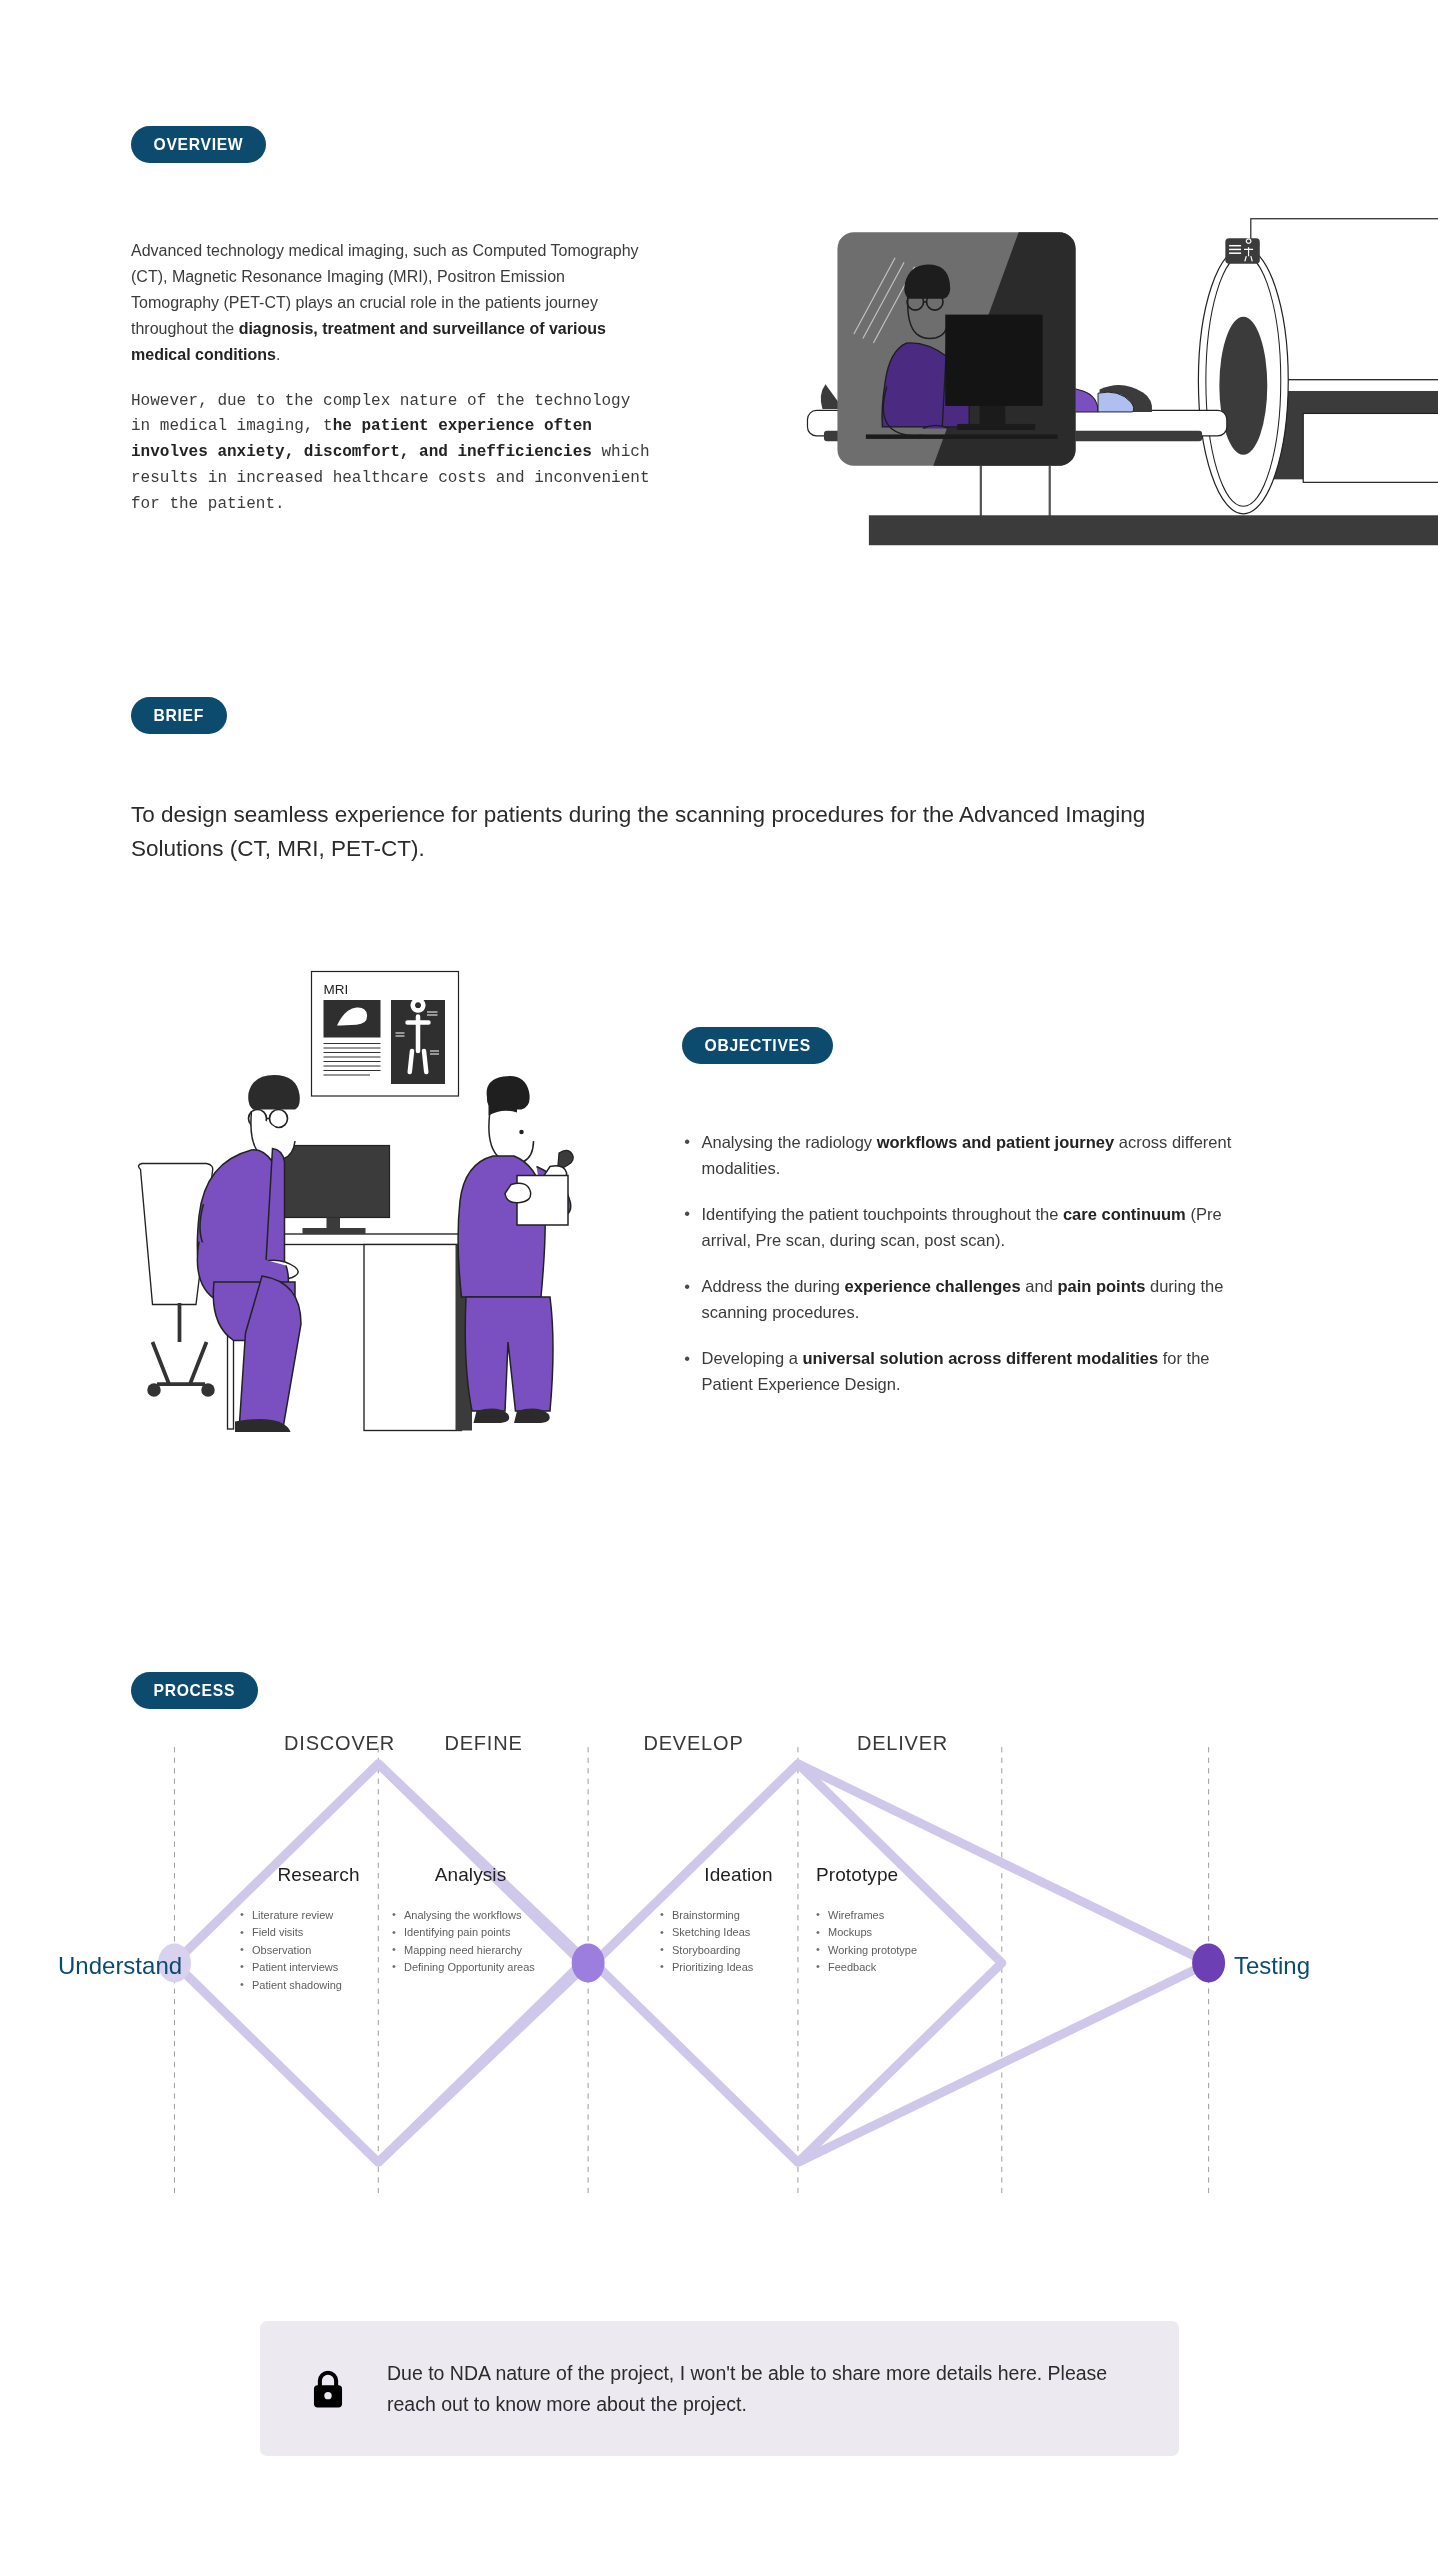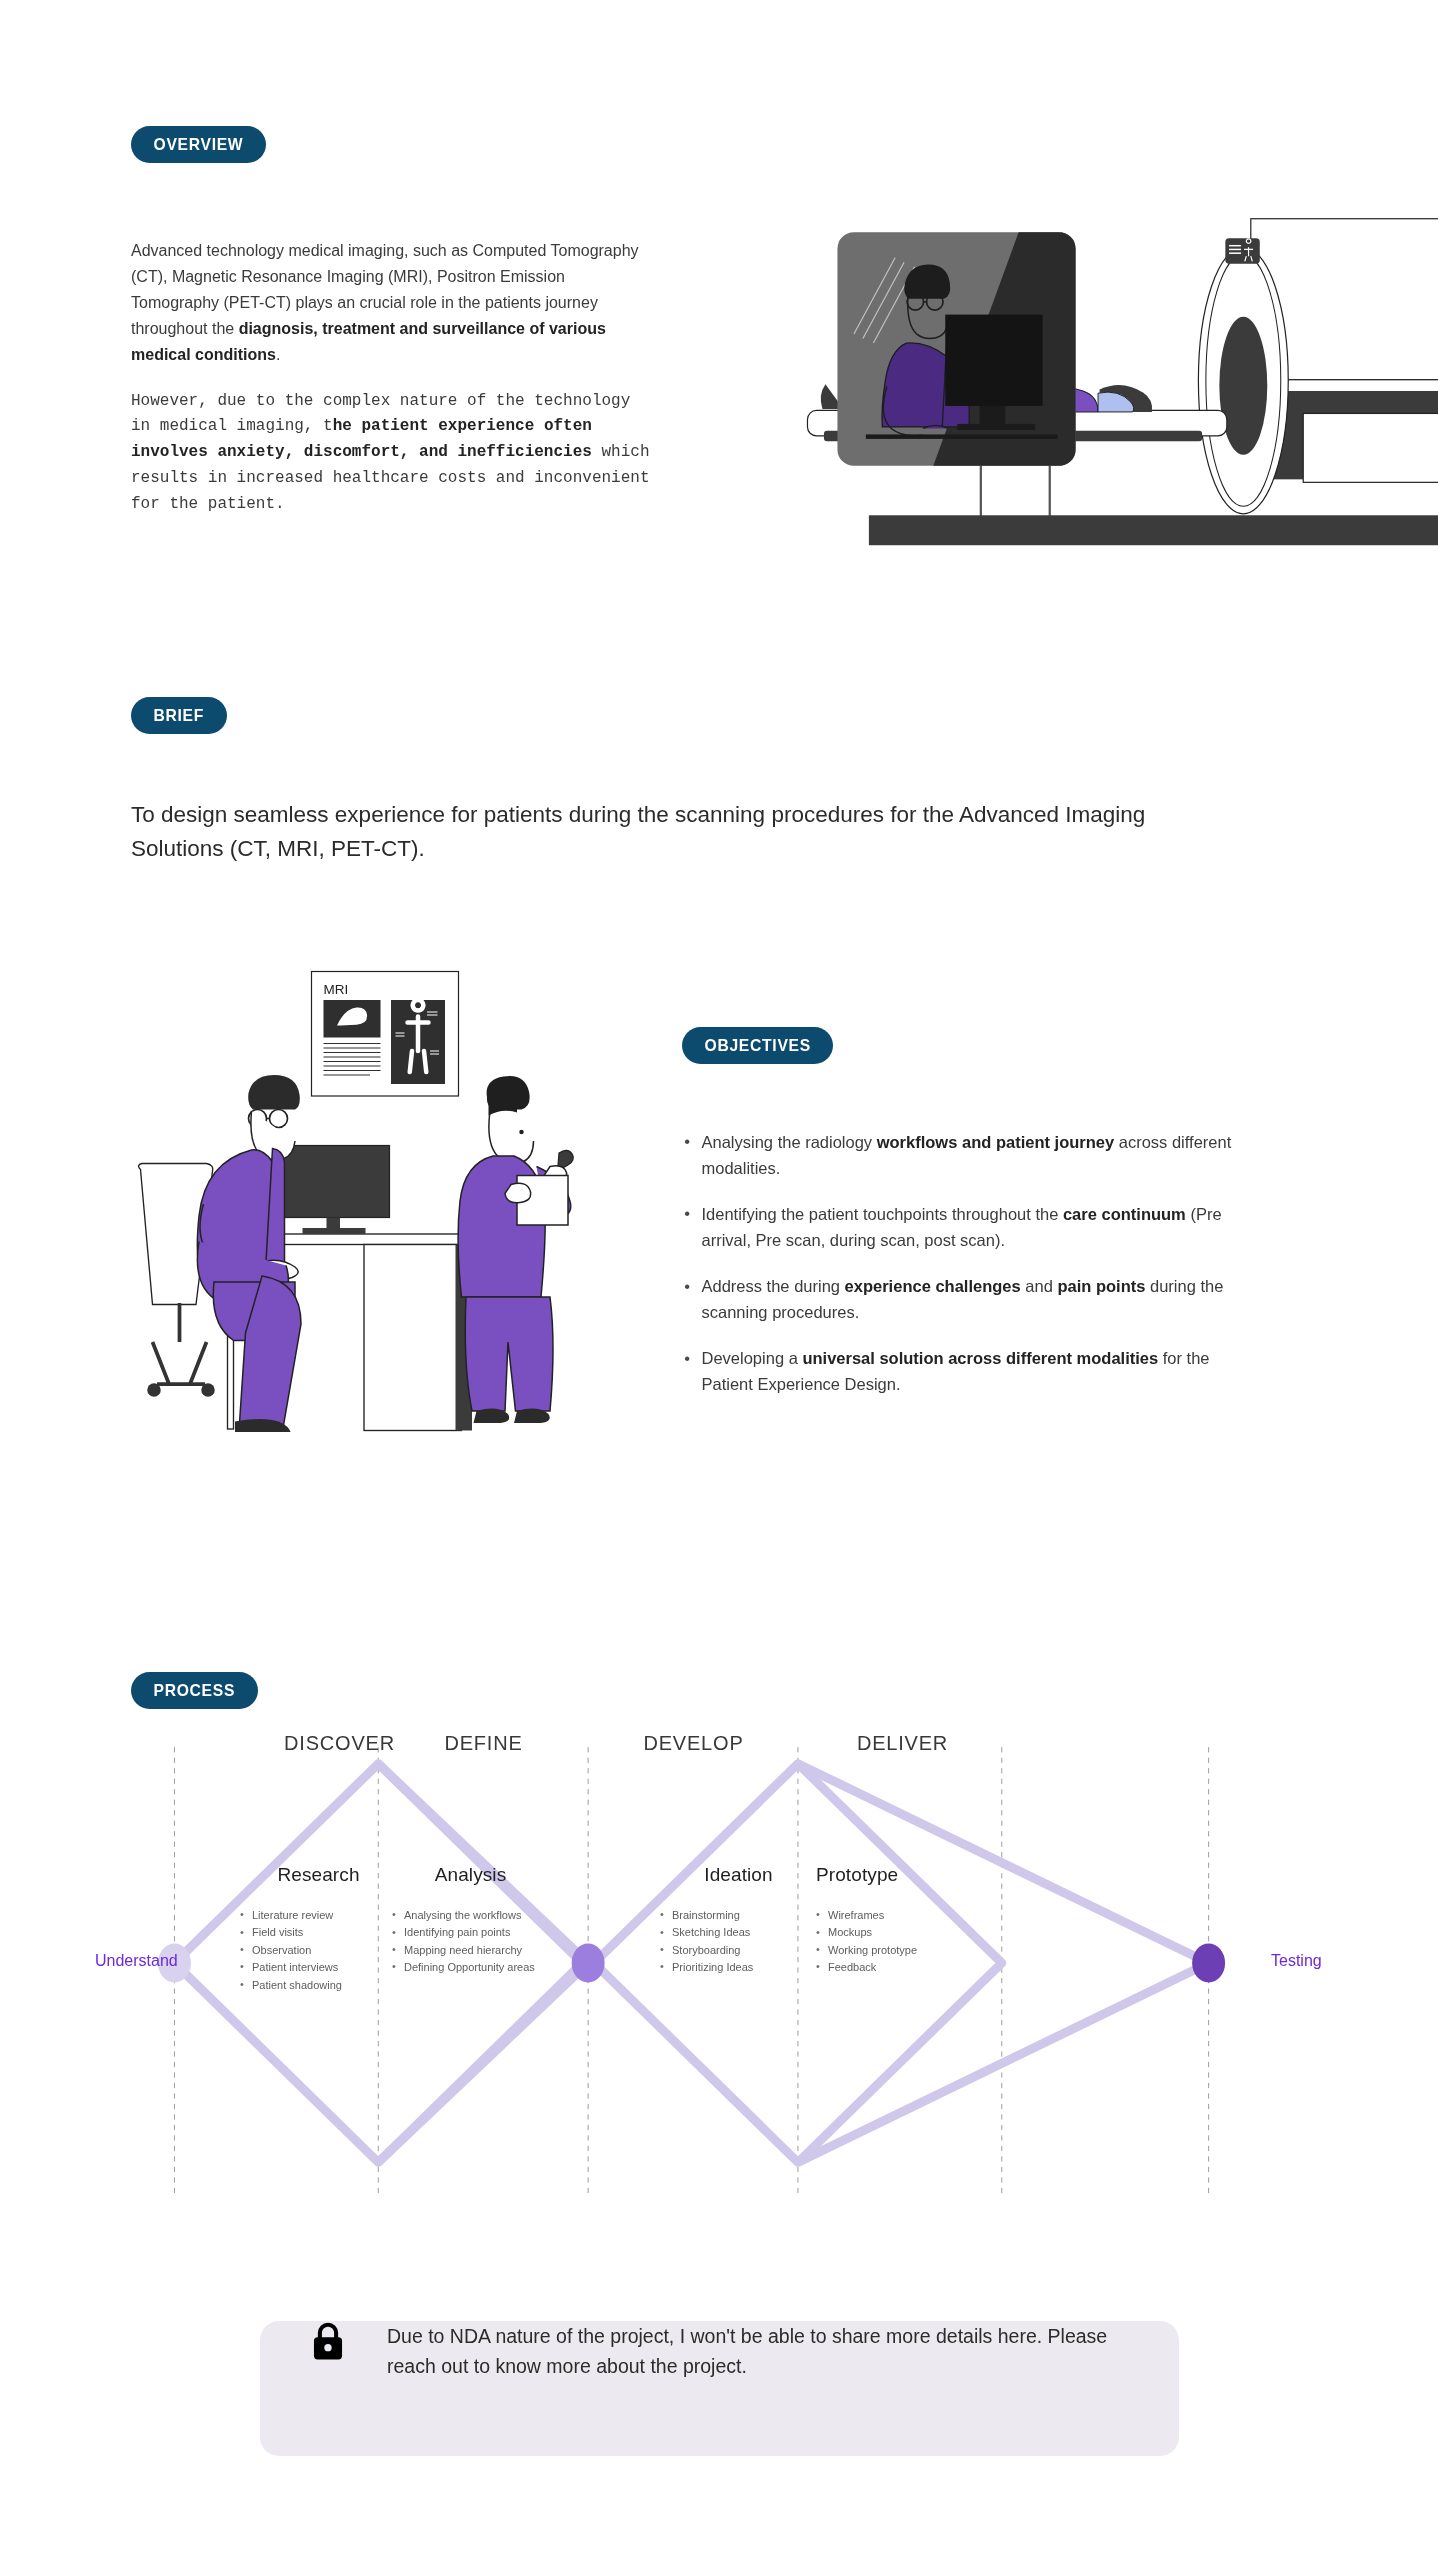--- a/index.html
+++ b/index.html
@@ -136,36 +136,35 @@
   .stage-block li.wrap { white-space: normal; }
   .stage-block li:before {
     content: "\2022";
     position: absolute;
     left: 0; top: -0.7px;
     color: #6f6f6f;
   }
 
   .endpoint-label {
     position: absolute;
-    font-size: 16px;
-    color: #6d28d9;
-    margin-left: 37px;
+    font-size: 24px;
+    color: #0c4a6e;
   }
 
   
   #nda-callout {
     position: absolute;
     left: 260px;
     top: 2321px;
     width: 919px;
     height: 135px;
     background: #eceaf0;
-    border-radius: 19px;
+    border-radius: 7px;
     display: flex;
-    align-items: flex-start;
+    align-items: center;
     padding-left: 51px;
   }
   #nda-icon { width: 34px; height: 40px; flex: 0 0 34px; margin-right: 42px; }
   #nda-text {
     font-size: 19.5px;
     line-height: 1.55;
     color: #2b2b2b;
     max-width: 749px;
   }
 </style>

